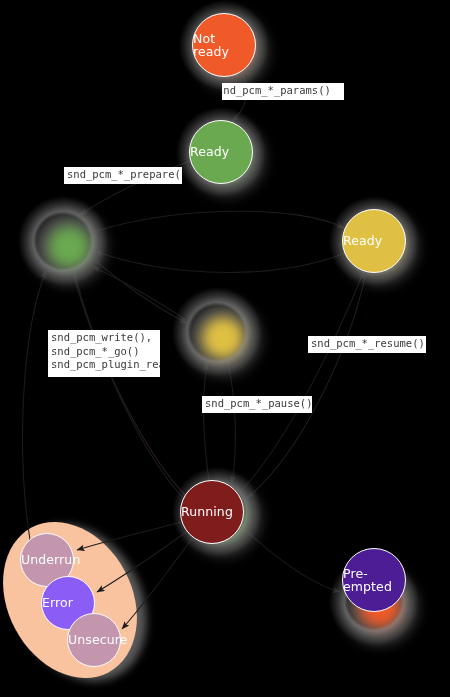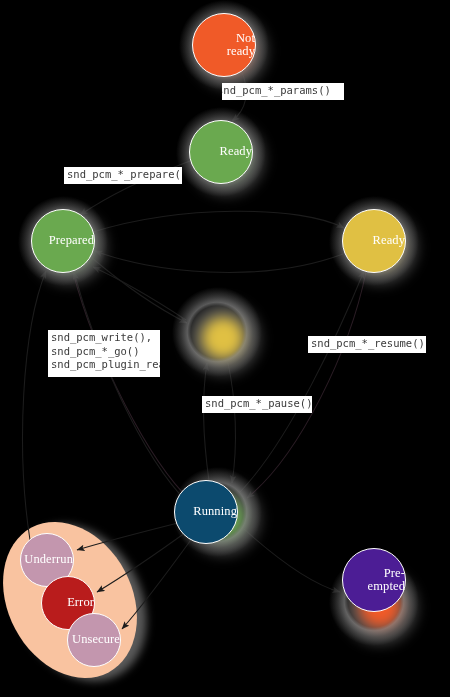--- a/index.html
+++ b/index.html
@@ -36,28 +36,27 @@
     border-radius: 50%;
     box-shadow: 7px 7px 9px rgba(120,120,120,0.75);
   }
   
   .node {
     position: absolute;
     border-radius: 50%;
     display: flex;
     align-items: center;
     justify-content: center;
-    text-align: right;
+    text-align: left;
     color: #ffffff;
     font-size: 12.5px;
     line-height: 13.5px;
     letter-spacing: 0.1px;
     box-sizing: border-box;
     border: 1.2px solid #ffffff;
-    font-family: Liberation Serif, serif;
   }
   .node .node-text {
     display: block;
     width: 100%;
     white-space: pre-line;
     pointer-events: none;
   }
   
   .halo {
     position: absolute;
@@ -150,45 +149,42 @@
         <span class="node-text">Not
 ready</span>
       </div>
       <div class="shadow-blob" style="left: 183px; top: 114px; width: 88px; height: 88px; background: radial-gradient(closest-side, rgb(106, 169, 79) 30%, rgba(90, 90, 90, 0.85) 62%, rgba(0, 0, 0, 0) 100%);"></div>
       <div class="halo" style="left: 176px; top: 107px; width: 90px; height: 90px;"></div>
       <div class="node" style="left: 189px; top: 120px; width: 64px; height: 64px; background: rgb(106, 169, 79);">
         <span class="node-text">Ready</span>
       </div>
       <div class="shadow-blob" style="left: 25px; top: 203px; width: 88px; height: 88px; background: radial-gradient(closest-side, rgb(106, 169, 79) 30%, rgba(90, 90, 90, 0.85) 62%, rgba(0, 0, 0, 0) 100%);"></div>
       <div class="halo" style="left: 18px; top: 196px; width: 90px; height: 90px;"></div>
-      <div class="node" style="left: 31px; top: 209px; width: 64px; height: 64px; background: rgb(106, 169, 79);">
-        <span class="node-text">Prepared</span>
-      </div>
       <div class="shadow-blob" style="left: 336px; top: 203px; width: 88px; height: 88px; background: radial-gradient(closest-side, rgb(224, 192, 67) 30%, rgba(90, 90, 90, 0.85) 62%, rgba(0, 0, 0, 0) 100%);"></div>
       <div class="halo" style="left: 329px; top: 196px; width: 90px; height: 90px;"></div>
       <div class="node" style="left: 342px; top: 209px; width: 64px; height: 64px; background: rgb(224, 192, 67);">
         <span class="node-text">Ready</span>
       </div>
       <div class="shadow-blob" style="left: 179px; top: 294px; width: 88px; height: 88px; background: radial-gradient(closest-side, rgb(224, 192, 67) 30%, rgba(90, 90, 90, 0.85) 62%, rgba(0, 0, 0, 0) 100%);"></div>
       <div class="halo" style="left: 172px; top: 287px; width: 90px; height: 90px;"></div>
       <div class="shadow-blob" style="left: 179px; top: 474px; width: 88px; height: 88px; background: radial-gradient(closest-side, rgb(106, 169, 79) 30%, rgba(90, 90, 90, 0.85) 62%, rgba(0, 0, 0, 0) 100%);"></div>
       <div class="halo" style="left: 172px; top: 467px; width: 90px; height: 90px;"></div>
-      <div class="node" style="left: 174px; top: 480px; width: 64px; height: 64px; background: #0c4a6e;">
+      <div class="node" style="left: 180px; top: 480px; width: 64px; height: 64px; background: #7f1d1d;">
         <span class="node-text">Running</span>
       </div>
       <div class="shadow-blob" style="left: 336px; top: 563px; width: 88px; height: 88px; background: radial-gradient(closest-side, rgb(240, 90, 40) 30%, rgba(90, 90, 90, 0.85) 62%, rgba(0, 0, 0, 0) 100%);"></div>
       <div class="halo" style="left: 329px; top: 556px; width: 90px; height: 90px;"></div>
       <div class="node" style="left: 342px; top: 548px; width: 64px; height: 64px; background: #4c1d95;">
         <span class="node-text">Pre-
 empted</span>
       </div>
       <div class="node" style="left: 20px; top: 533px; width: 54px; height: 54px; background: rgb(195, 150, 174);">
         <span class="node-text">Underrun</span>
       </div>
-      <div class="node" style="left: 41px; top: 576px; width: 54px; height: 54px; background: #b91c1c;">
+      <div class="node" style="left: 41px; top: 576px; width: 54px; height: 54px; background: #8b5cf6;">
         <span class="node-text">Error</span>
       </div>
       <div class="node" style="left: 67px; top: 613px; width: 54px; height: 54px; background: rgb(195, 150, 174);">
         <span class="node-text">Unsecure</span>
       </div>
     </div>
 
   <div id="label-layer">
       <div class="elabel" style="left: 222px; top: 83px; width: 122px; height: 17px; text-indent: -8px;"><span>snd_pcm_*_params()</span></div>
       <div class="elabel" style="left: 64px; top: 167px; width: 118px; height: 17px;"><span>snd_pcm_*_prepare()</span></div>

